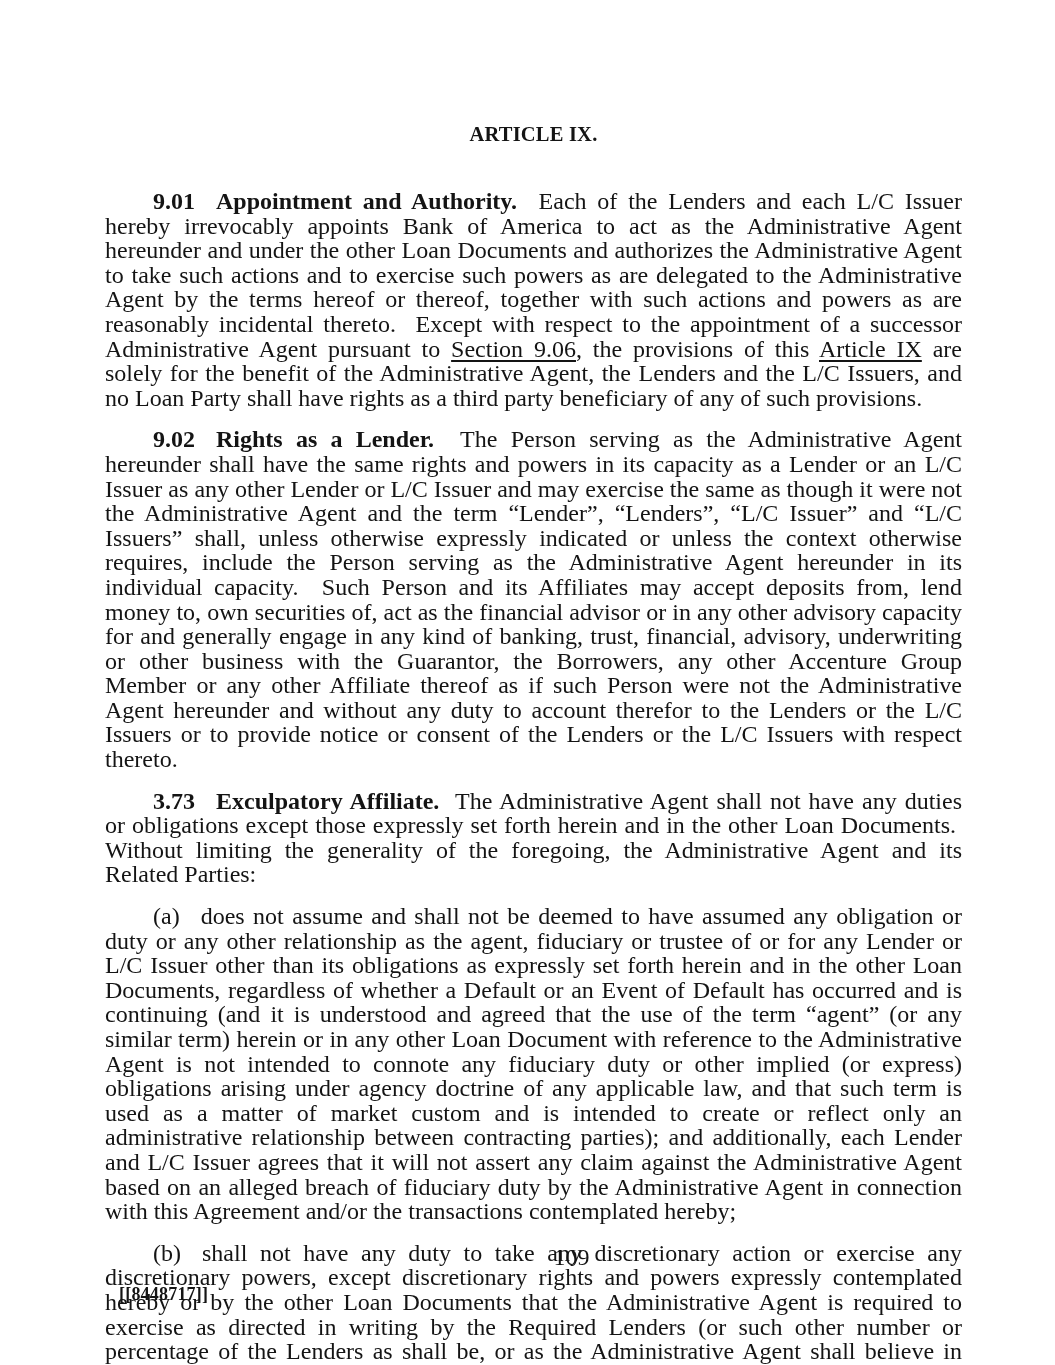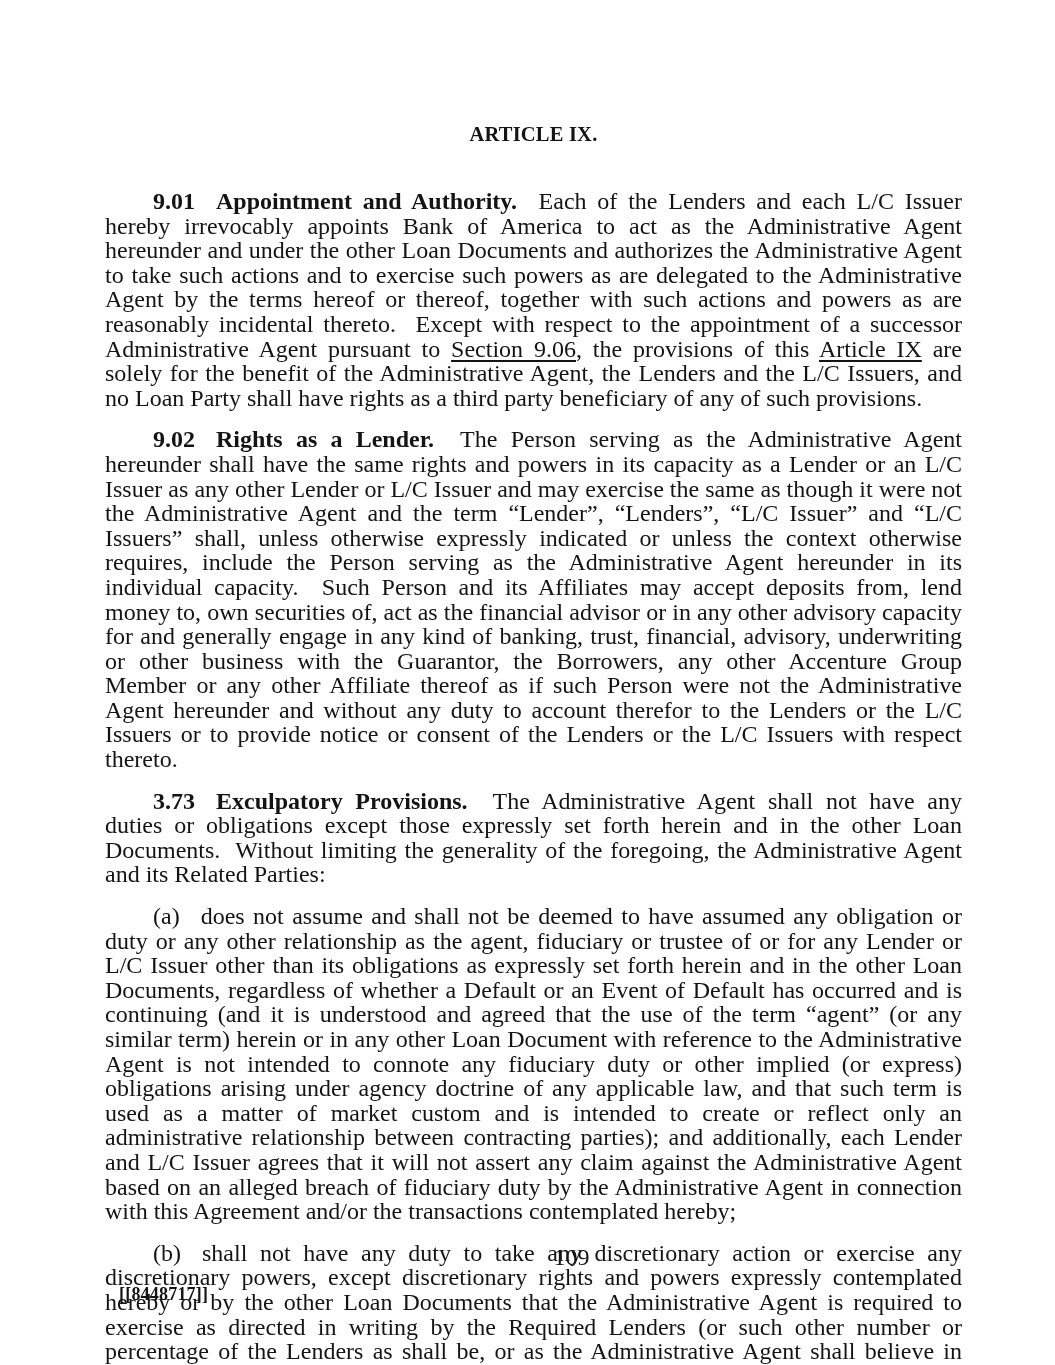--- a/index.html
+++ b/index.html
@@ -57,20 +57,20 @@
 <body>
 
 <div class="page">
   <header class="heading">
     <div>ARTICLE IX.</div>
   </header>
 
   <main class="doc-body" id="doc-body">
       <p class="para"><span class="b">9.01</span><span class="tab"></span><span class="b">Appointment and Authority.</span><span>&nbsp; Each of the Lenders and each L/C Issuer hereby irrevocably appoints Bank of America to act as the Administrative Agent hereunder and under the other Loan Documents and authorizes the Administrative Agent to take such actions and to exercise such powers as are delegated to the Administrative Agent by the terms hereof or thereof, together with such actions and powers as are reasonably incidental thereto.&nbsp; Except with respect to the appointment of a successor Administrative Agent pursuant to </span><span class="u">Section 9.06</span><span>, the provisions of this </span><span class="u">Article IX</span><span> are solely for the benefit of the Administrative Agent, the Lenders and the L/C Issuers, and no Loan Party shall have rights as a third party beneficiary of any of such provisions.</span></p>
       <p class="para"><span class="b">9.02</span><span class="tab"></span><span class="b">Rights as a Lender.</span><span>&nbsp; The Person serving as the Administrative Agent hereunder shall have the same rights and powers in its capacity as a Lender or an L/C Issuer as any other Lender or L/C Issuer and may exercise the same as though it were not the Administrative Agent and the term “Lender”, “Lenders”, “L/C Issuer” and “L/C Issuers” shall, unless otherwise expressly indicated or unless the context otherwise requires, include the Person serving as the Administrative Agent hereunder in its individual capacity.&nbsp; Such Person and its Affiliates may accept deposits from, lend money to, own securities of, act as the financial advisor or in any other advisory capacity for and generally engage in any kind of banking, trust, financial, advisory, underwriting or other business with the Guarantor, the Borrowers, any other Accenture Group Member or any other Affiliate thereof as if such Person were not the Administrative Agent hereunder and without any duty to account therefor to the Lenders or the L/C Issuers or to provide notice or consent of the Lenders or the L/C Issuers with respect thereto.</span></p>
-      <p class="para"><span class="b">3.73</span><span class="tab"></span><span class="b">Exculpatory Provisions.</span><span>&nbsp; The Administrative Agent shall not have any duties or obligations except those expressly set forth herein and in the other Loan Documents.&nbsp; Without limiting the generality of the foregoing, the Administrative Agent and its Related Parties:</span></p>
+      <p class="para"><span class="b">3.73</span><span class="tab"></span><span class="b">Exculpatory Affiliate.</span><span>&nbsp; The Administrative Agent shall not have any duties or obligations except those expressly set forth herein and in the other Loan Documents.&nbsp; Without limiting the generality of the foregoing, the Administrative Agent and its Related Parties:</span></p>
       <p class="para"><span>(a)</span><span class="tab"></span><span>does not assume and shall not be deemed to have assumed any obligation or duty or any other relationship as the agent, fiduciary or trustee of or for any Lender or L/C Issuer other than its obligations as expressly set forth herein and in the other Loan Documents, regardless of whether a Default or an Event of Default has occurred and is continuing (and it is understood and agreed that the use of the term “agent” (or any similar term) herein or in any other Loan Document with reference to the Administrative Agent is not intended to connote any fiduciary duty or other implied (or express) obligations arising under agency doctrine of any applicable law, and that such term is used as a matter of market custom and is intended to create or reflect only an administrative relationship between contracting parties); and additionally, each Lender and L/C Issuer agrees that it will not assert any claim against the Administrative Agent based on an alleged breach of fiduciary duty by the Administrative Agent in connection with this Agreement and/or the transactions contemplated hereby;</span></p>
       <p class="para"><span>(b)</span><span class="tab"></span><span>shall not have any duty to take any discretionary action or exercise any discretionary powers, except discretionary rights and powers expressly contemplated hereby or by the other Loan Documents that the Administrative Agent is required to exercise as directed in writing by the Required Lenders (or such other number or percentage of the Lenders as shall be, or as the Administrative Agent shall believe in good faith to be, expressly provided for herein or</span></p>
     </main>
 
   <div class="pagenum">109</div>
   <div class="stamp">[[8448717]]</div>
 </div>
 
 </body></html>

